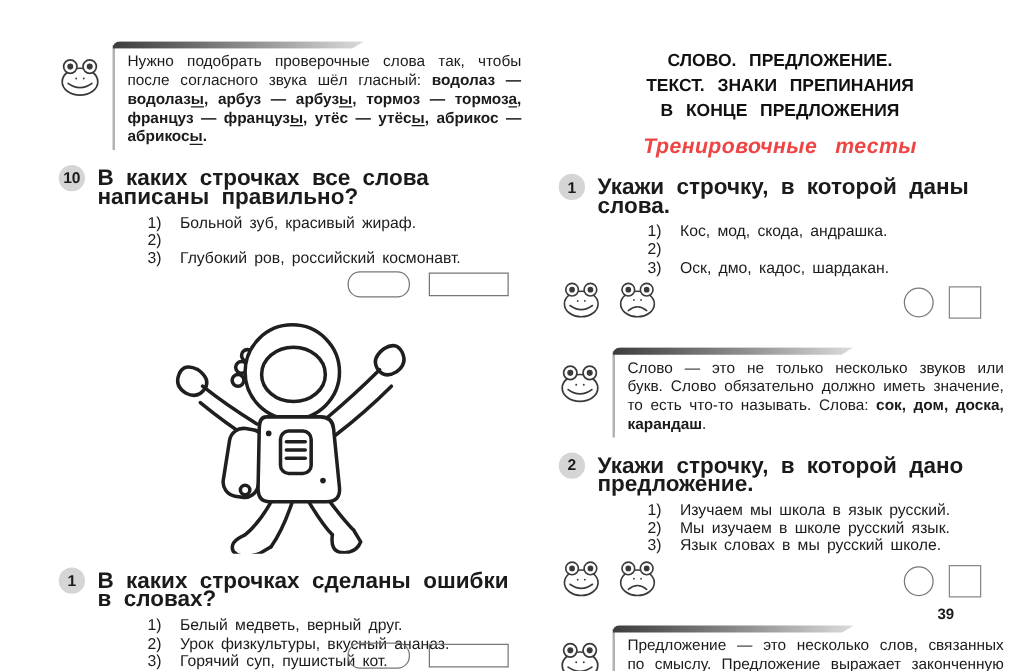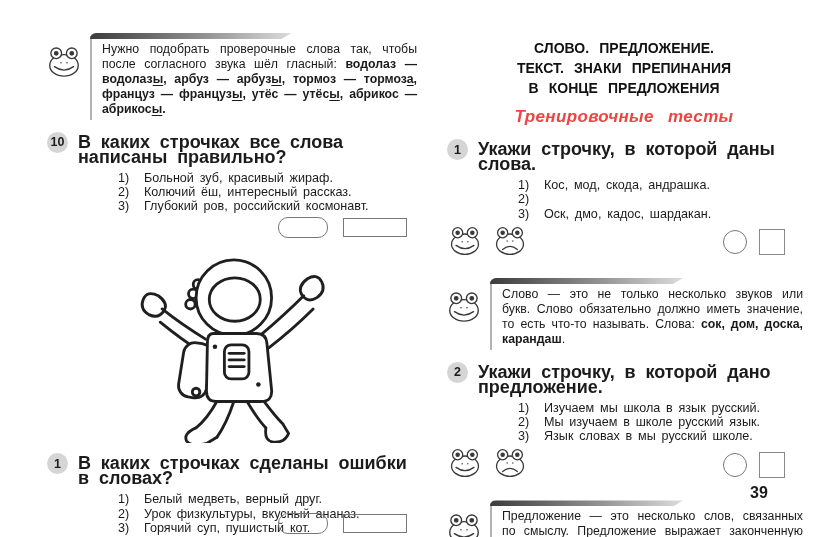--- a/index.html
+++ b/index.html
@@ -63,21 +63,21 @@
   .question.abs-shapes .ans-row{position:absolute;right:10px;bottom:1px;margin:0;}
 
   
   .feedback{display:flex;align-items:center;margin-top:5px;height:33px;}
   .frogs{display:flex;gap:9px;margin-left:2px;}
   .marks{margin-left:auto;display:flex;align-items:center;gap:12px;margin-right:18px;}
   .mark-circle{width:22px;height:22px;border:1.4px solid #777;border-radius:50%;}
   .mark-square{width:24px;height:24px;border:1.4px solid #888;}
 
   .astronaut-wrap{margin:3px auto 0;width:218px;}
-  #page-number{position:absolute;left:750px;top:484px;font-weight:bold;font-size:16px;}
+  #page-number{position:absolute;left:750px;top:484px;font-weight:bold;font-size:12px;}
   .mt14{margin-top:22px;}
 </style>
 </head>
 <body>
 
 <svg width="0" height="0" style="position:absolute">
   <defs>
     <g id="frog-happy" stroke="#3a3a3a" stroke-width="1.6" fill="#ffffff" stroke-linecap="round">
       <ellipse cx="22" cy="23.5" rx="16.5" ry="12.5"></ellipse>
       <circle cx="13" cy="9.5" r="6.2"></circle>
@@ -122,21 +122,20 @@
         <span class="q-badge">10</span>
         <span class="q-text">В каких строчках все слова написаны правильно?</span>
       </div>
       <div class="opts">
         <div class="opt">
           <span class="opt-n">1)</span>
           <span class="opt-t">Больной зуб, красивый жираф.</span>
         </div>
         <div class="opt">
           <span class="opt-n">2)</span>
-          <span class="opt-t">Колючий ёш, интересный рассказ.</span>
         </div>
         <div class="opt">
           <span class="opt-n">3)</span>
           <span class="opt-t">Глубокий ров, российский космонавт.</span>
         </div>
       </div>
       <div class="ans-row">
         <span class="shape-oval"></span>
         <span class="shape-rect"></span>
       </div>

